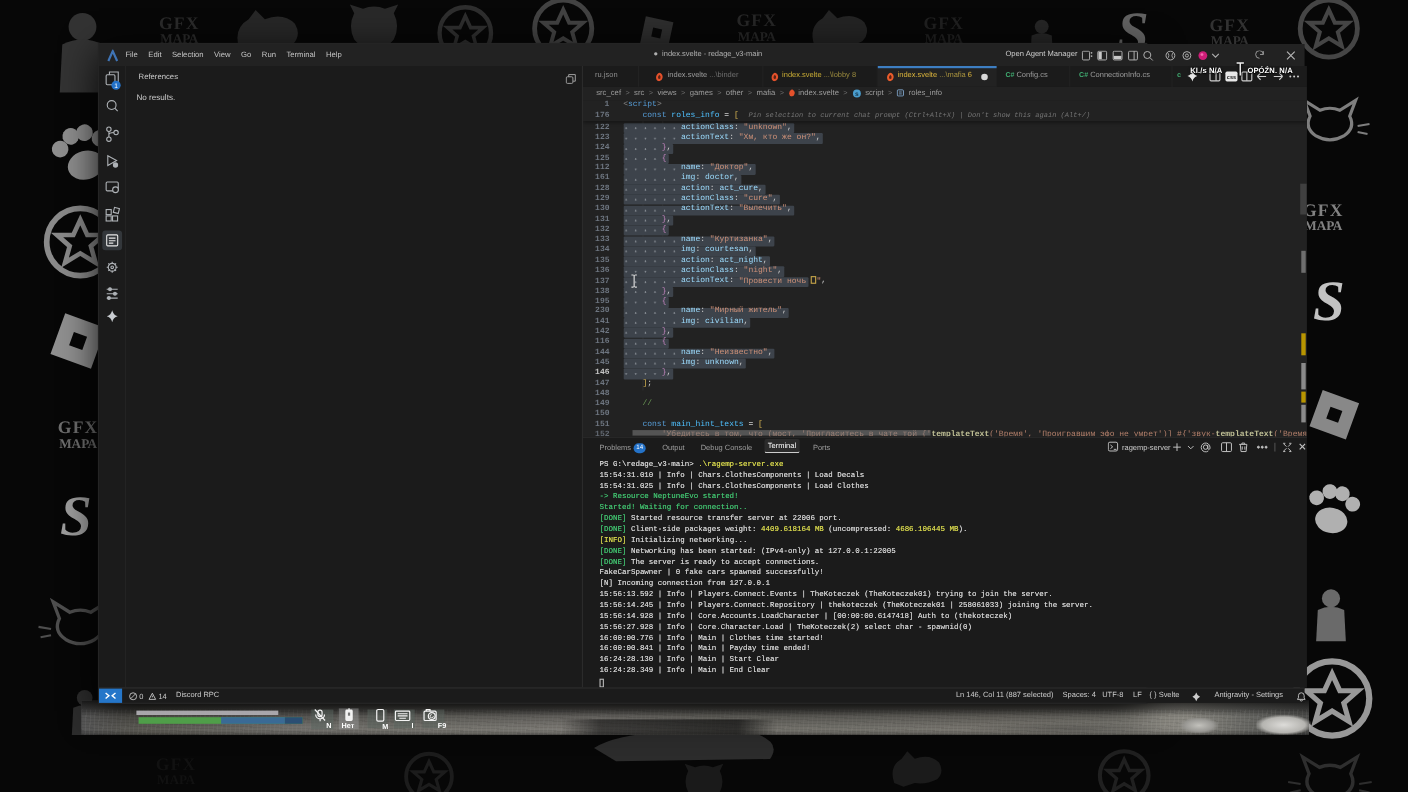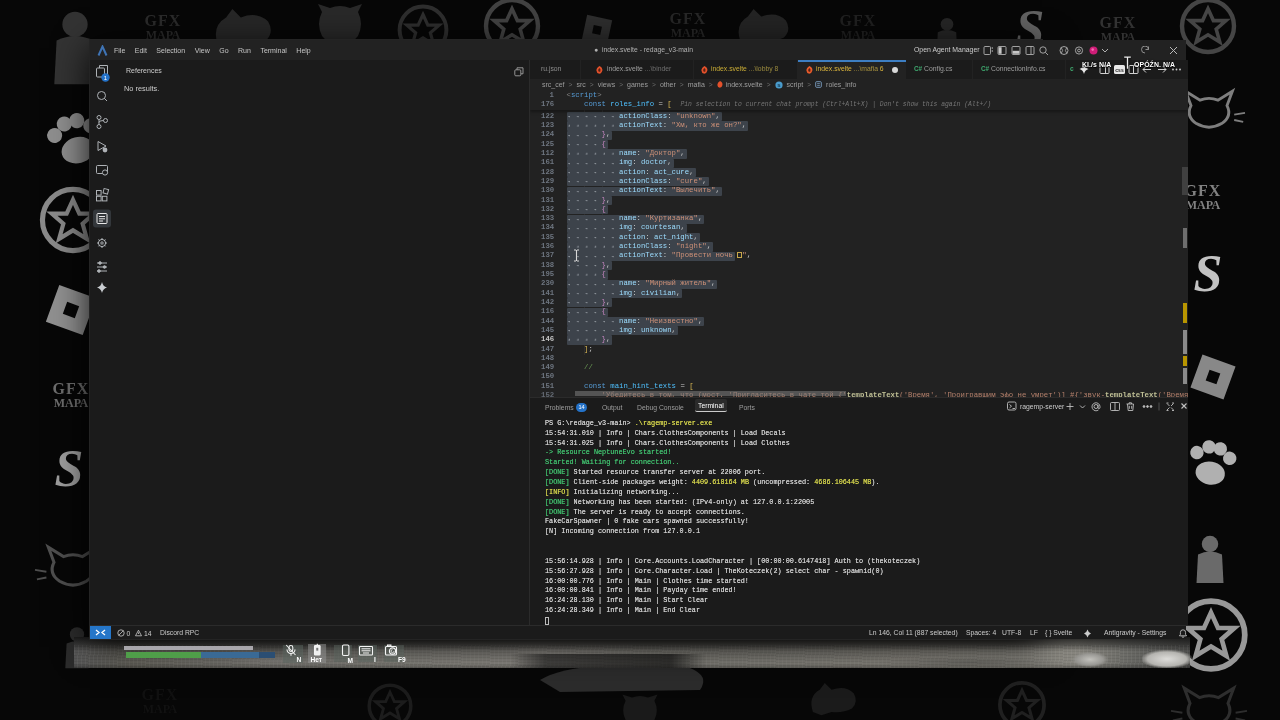--- a/index.html
+++ b/index.html
@@ -455,20 +455,22 @@
         <div class="tr" style="top:41.1px">15:54:31.025 | Info | Chars.ClothesComponents | Load Clothes</div>
         <div class="tr" style="top:50.95px"><span class="tg">-&gt; Resource NeptuneEvo started!</span></div>
         <div class="tr" style="top:60.8px"><span class="tg">Started! Waiting for connection..</span></div>
         <div class="tr" style="top:70.65px"><span class="tg">[DONE]</span> Started resource transfer server at 22006 port.</div>
         <div class="tr" style="top:80.5px"><span class="tg">[DONE]</span> Client-side packages weight: <span class="ty">4409.618164 MB</span> (uncompressed: <span class="ty">4686.106445 MB</span>).</div>
         <div class="tr" style="top:90.35px"><span class="ty">[INFO]</span> Initializing networking...</div>
         <div class="tr" style="top:100.2px"><span class="tg">[DONE]</span> Networking has been started: (IPv4-only) at 127.0.0.1:22005</div>
         <div class="tr" style="top:110.05px"><span class="tg">[DONE]</span> The server is ready to accept connections.</div>
         <div class="tr" style="top:119.9px">FakeCarSpawner | 0 fake cars spawned successfully!</div>
         <div class="tr" style="top:129.75px">[N] Incoming connection from 127.0.0.1</div>
+        <div class="tr" style="top:139.6px">15:56:13.592 | Info | Players.Connect.Events | TheKoteczek (TheKoteczek01) trying to join the server.</div>
+        <div class="tr" style="top:149.45px">15:56:14.245 | Info | Players.Connect.Repository | thekoteczek (TheKoteczek01 | 258061033) joining the server.</div>
         <div class="tr" style="top:159.3px">15:56:14.928 | Info | Core.Accounts.LoadCharacter | [00:00:00.6147418] Auth to (thekoteczek)</div>
         <div class="tr" style="top:169.15px">15:56:27.928 | Info | Core.Character.Load | TheKoteczek(2) select char - spawnid(0)</div>
         <div class="tr" style="top:179px">16:00:00.776 | Info | Main | Clothes time started!</div>
         <div class="tr" style="top:188.85px">16:00:00.841 | Info | Main | Payday time ended!</div>
         <div class="tr" style="top:198.7px">16:24:28.130 | Info | Main | Start Clear</div>
         <div class="tr" style="top:208.55px">16:24:28.349 | Info | Main | End Clear</div>
         <div class="abs" style="left:15px;top:219.5px;width:3.5px;height:8px;border:1px solid #bbbbbb;"></div>
       </div>
     </div>
     <div id="statusbar">

